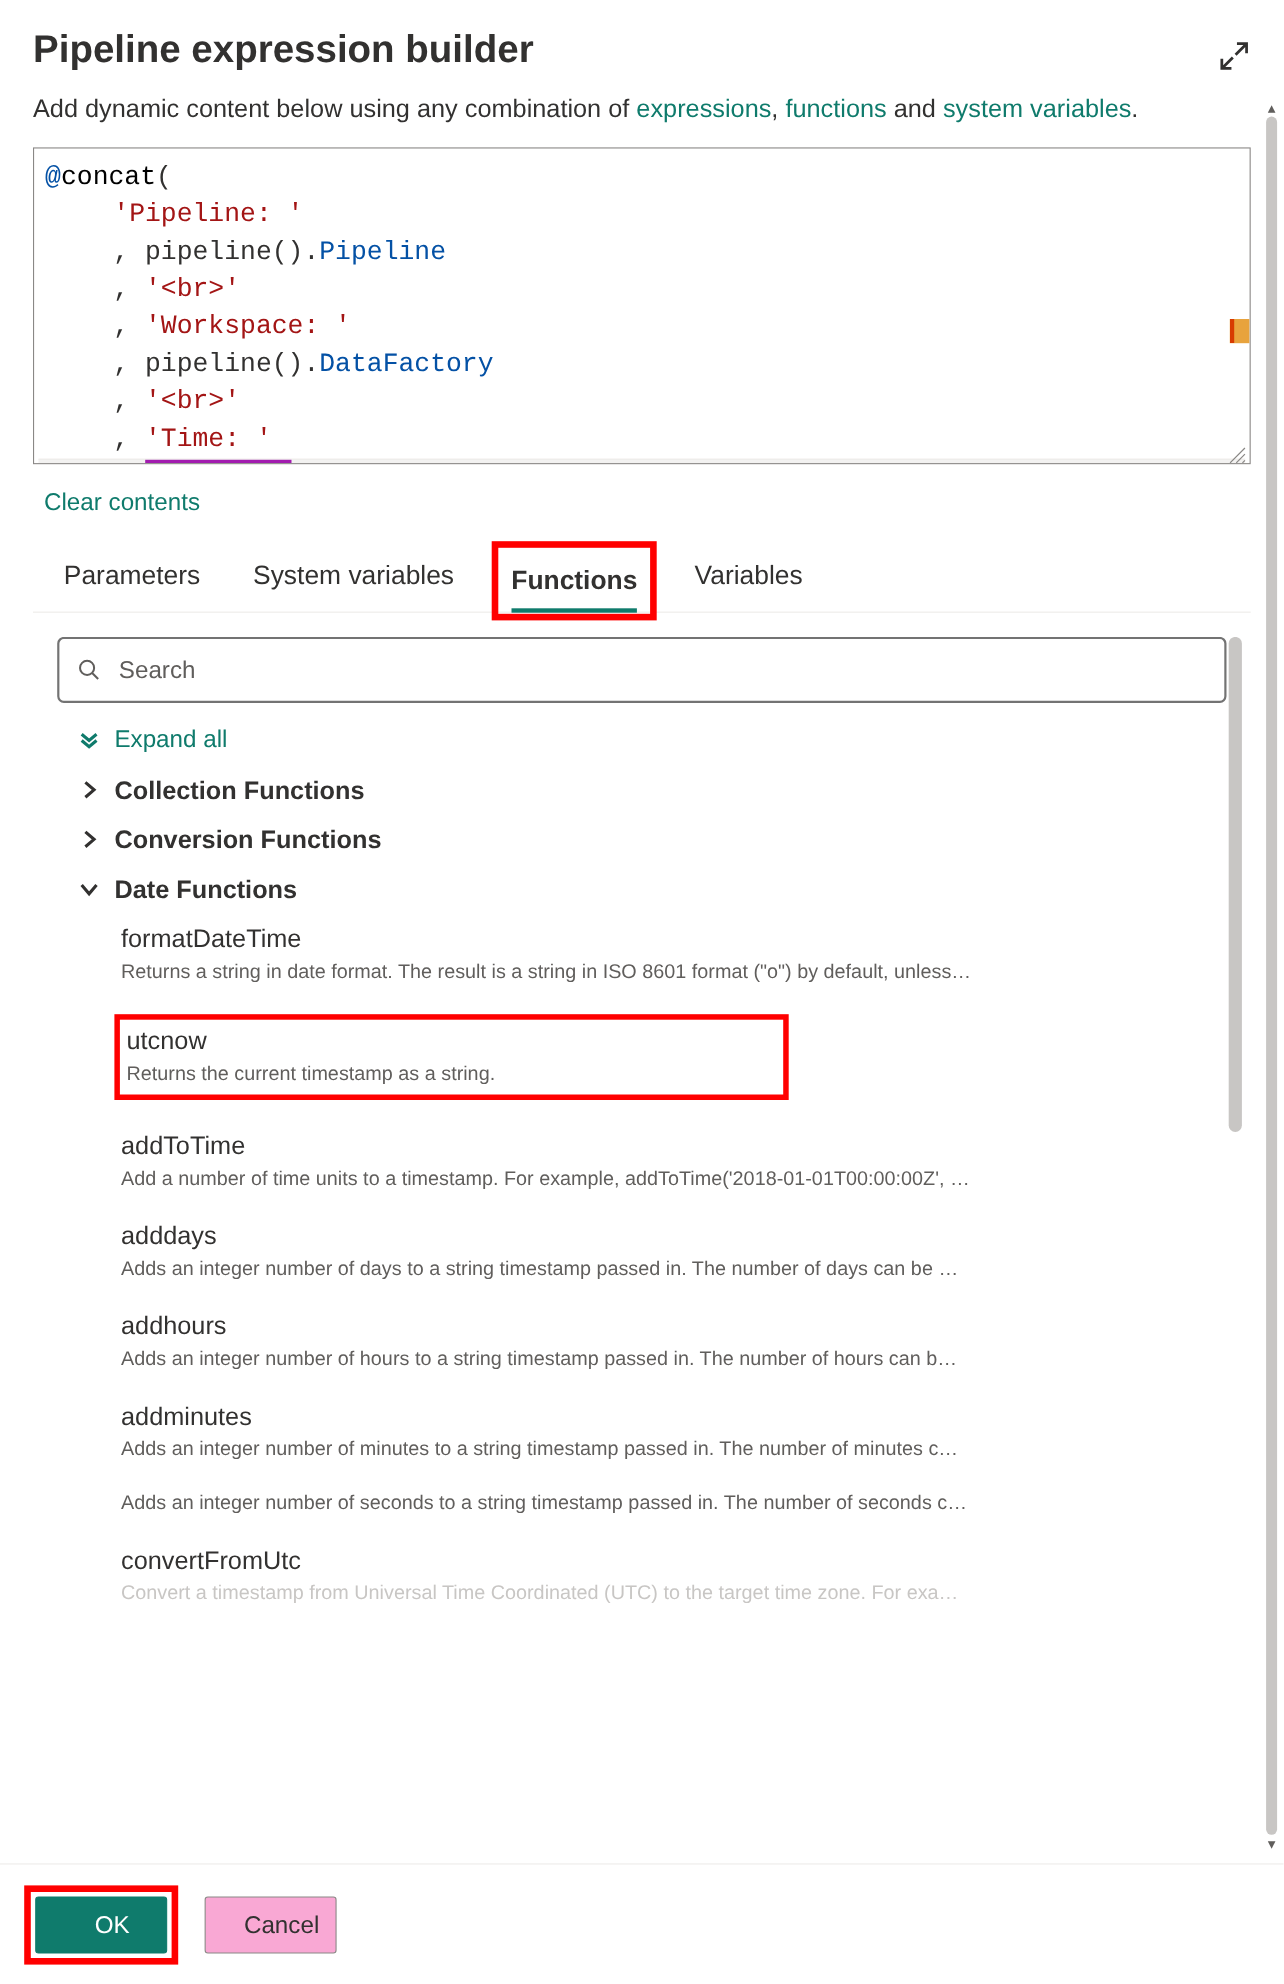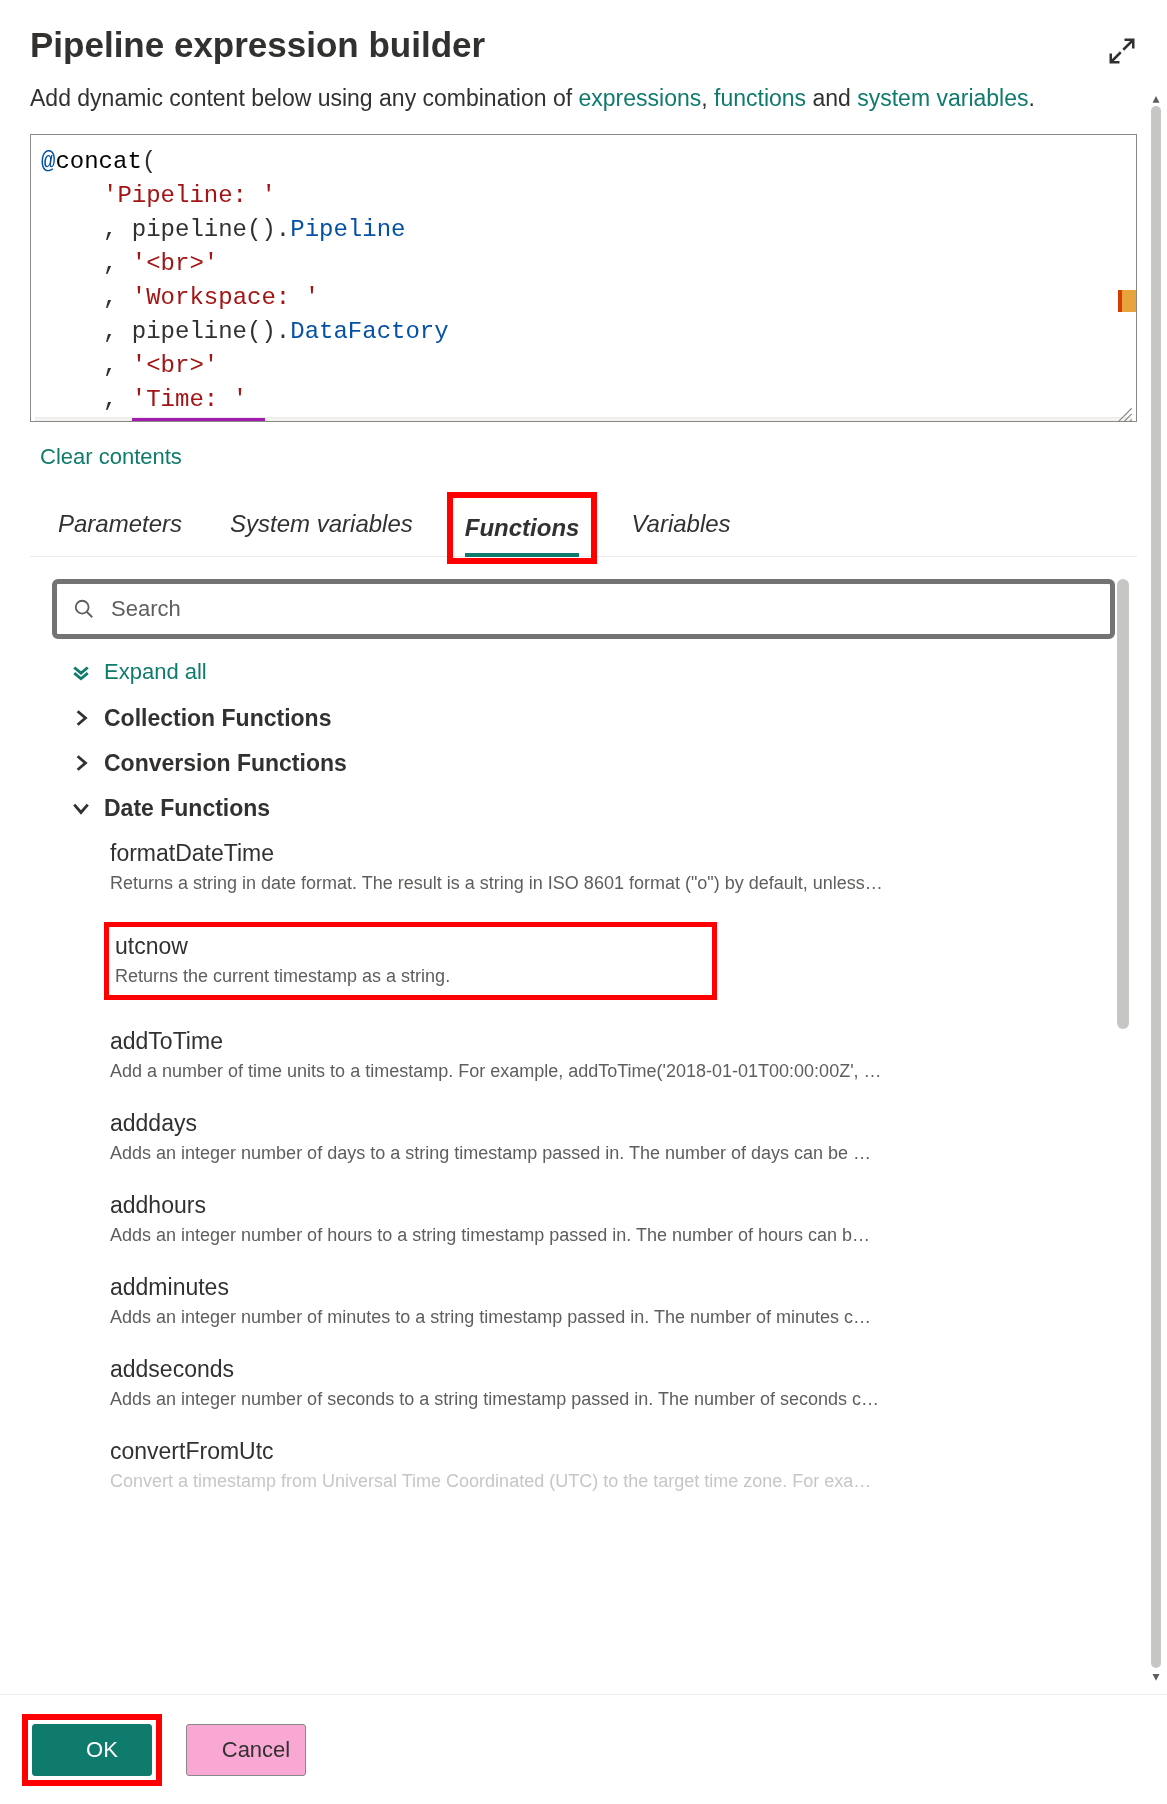--- a/index.html
+++ b/index.html
@@ -25,29 +25,29 @@
   .highlight-line { background:#f3f2f1; border-top:1px solid #edebe9; border-bottom:1px solid #edebe9; }
   .tk-at { color:#0451a5; }
   .tk-fn { color:#000; }
   .tk-str { color:#a31515; }
   .tk-prop { color:#0451a5; }
   .wavy { text-decoration: underline wavy #c4a000; text-decoration-thickness:2px; }
   .red-box { border:7px solid #a21caf; display:inline-block; padding:0 2px;}
 
   .clear { color:#0f7b6c; font-size:22px; margin:22px 0 30px 10px; display:inline-block; }
 
-  .tabbar { display:flex; gap:48px; padding:0 28px 0 28px; border-bottom:1px solid #edebe9; font-size:24px;font-style:italic; }
+  .tabbar { display:flex; gap:48px; padding:0 28px 0 28px; border-bottom:1px solid #edebe9; font-size:24px; }
   .tab { padding:10px 0 14px 0; color:#323130; position:relative; }
   .tab.active { font-weight:600; }
   .tab.active::after { content:''; position:absolute; left:0; right:0; bottom:-1px; height:4px; background:#0f7b6c; }
   .tab-redbox { border:6px solid #ff0000; padding:6px 12px 2px 12px; margin:-8px -14px; }
 
   .fn-panel { position:relative; margin-top:22px; flex:1; overflow:hidden; }
   .search-wrap { margin:0 22px 20px 22px; }
-  .search { display:flex; align-items:center; border:5px solid #737373; border-radius:6px; height:60px; padding:0 16px; }
+  .search { display:flex; align-items:center; border:2px solid #737373; border-radius:6px; height:60px; padding:0 16px; }
   .search svg { width:22px; height:22px; stroke:#605e5c; fill:none; stroke-width:2; margin-right:14px;}
   .search input { border:none; outline:none; font-size:22px; flex:1; color:#323130; }
   .search input::placeholder { color:#605e5c; }
 
   .expand-all { display:flex; align-items:center; gap:14px; color:#0f7b6c; font-size:22px; margin:0 0 20px 42px; }
   .expand-all svg { width:18px; height:18px; stroke:#0f7b6c; fill:none; stroke-width:2.5;}
 
   .cat { display:flex; align-items:center; gap:14px; font-size:23px; font-weight:700; margin:14px 0 18px 42px; }
   .cat svg { width:18px; height:18px; stroke:#323130; fill:none; stroke-width:2.5; }
 
@@ -179,21 +179,20 @@
     </div>
     <div class="item">
       <div class="name">addhours</div>
       <div class="desc">Adds an integer number of hours to a string timestamp passed in. The number of hours can b…</div>
     </div>
     <div class="item">
       <div class="name">addminutes</div>
       <div class="desc">Adds an integer number of minutes to a string timestamp passed in. The number of minutes c…</div>
     </div>
     <div class="item">
-      <div class="name">addseconds</div>
       <div class="desc">Adds an integer number of seconds to a string timestamp passed in. The number of seconds c…</div>
     </div>
     <div class="item list-cut">
       <div class="name">convertFromUtc</div>
       <div class="desc">Convert a timestamp from Universal Time Coordinated (UTC) to the target time zone. For exa…</div>
     </div>
 
     <div class="fade-bottom"></div>
   </div>
 

